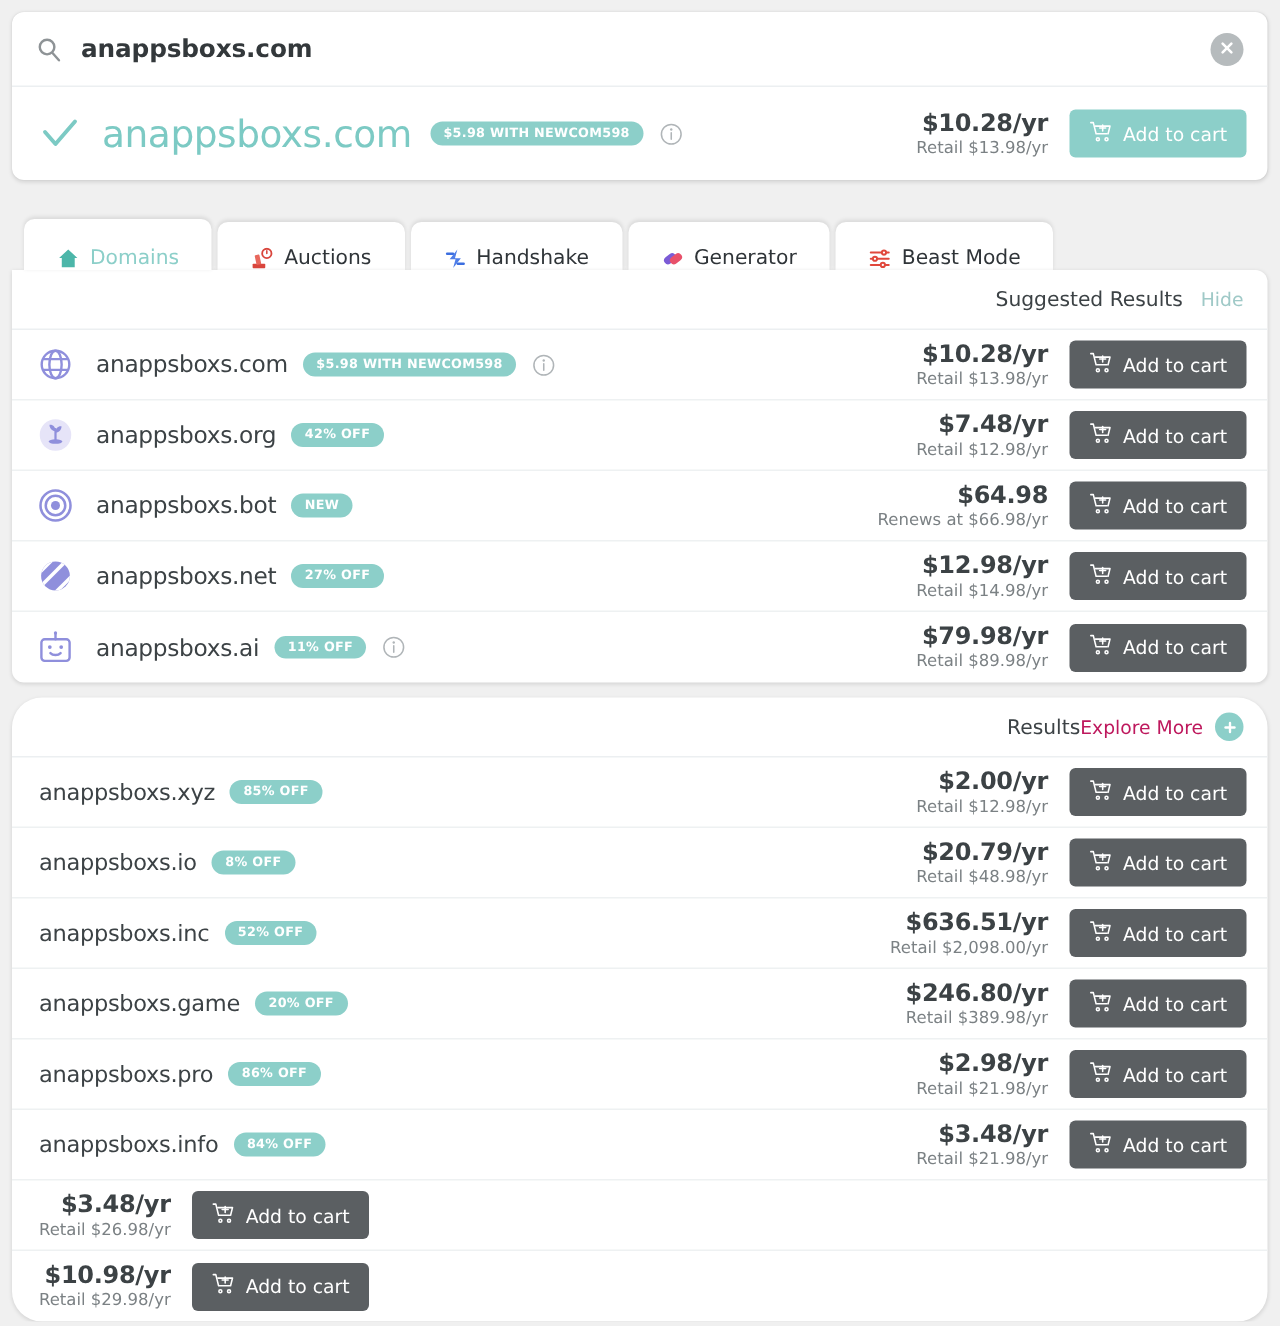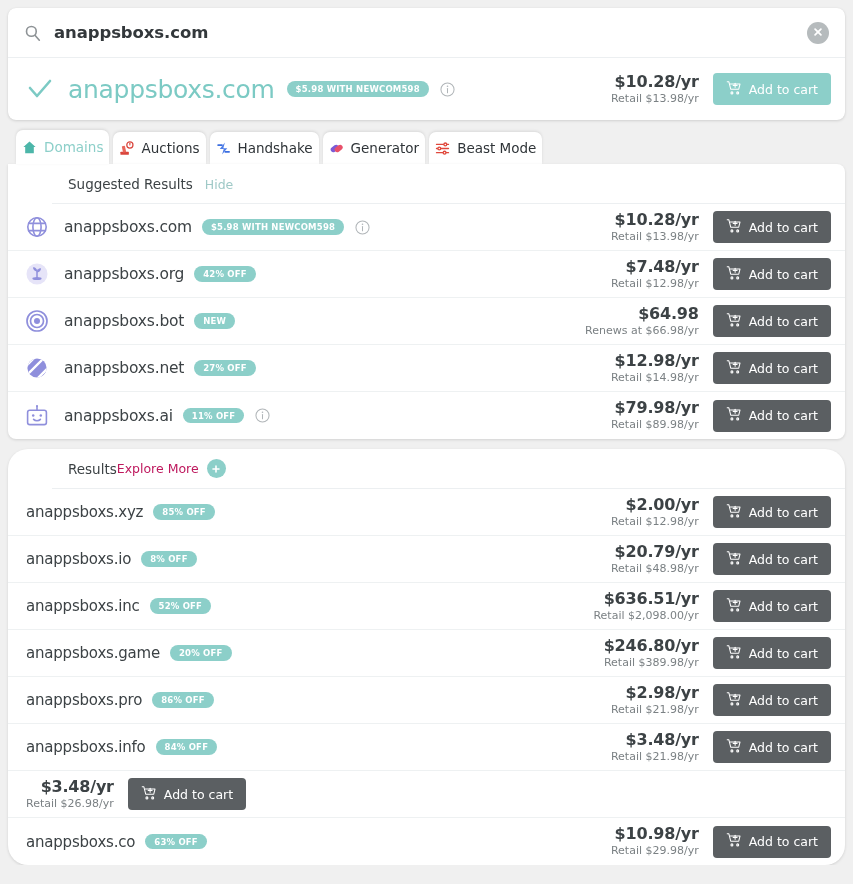--- a/index.html
+++ b/index.html
@@ -149,55 +149,55 @@
   
   .tabs {
     display: flex;
     align-items: flex-end;
     gap: 4px;
     padding-left: 8px;
     margin-top: 10px;
   }
   .tab {
     display: flex;
-    align-items: center;
+    align-items: flex-end;
     gap: 7px;
     height: 32px;
-    padding: 0 6px;
+    padding: 0 22px;
     background: #ffffff;
     border-radius: 7px 7px 0 0;
     box-shadow: 0 -1px 3px rgba(0,0,0,0.10);
     font-size: 13.5px;
     color: #2f3438;
     cursor: pointer;
     position: relative;
     white-space: nowrap;
+    margin-top: 16px;
   }
   .tab.active { color: #8ccfc9; height: 34px; z-index: 3; }
   .tab-icon { width: 15px; height: 15px; flex: 0 0 15px; display: block; }
 
   
   .panel {
     background: #ffffff;
     border-radius: 0 8px 8px 8px;
     box-shadow: 0 1px 3px rgba(0,0,0,0.13);
     overflow: hidden;
     position: relative;
     z-index: 1;
   }
   .panel.rounded-all { border-radius: 20px; margin-top: 10px; }
 
   .section-head {
     display: flex;
     align-items: center;
-    justify-content: flex-start;
+    justify-content: flex-end;
     height: 40px;
     padding: 0 16px;
     border-bottom: 1px solid #eceff1;
-    margin-left: 44px;
   }
   .section-title {
     font-size: 13.5px;
     color: #3c4245;
   }
   .hide-link {
     font-size: 12.5px;
     color: #9fc9c7;
     margin-left: 12px;
     cursor: pointer;
@@ -730,24 +730,20 @@
               <line x1="8.9" y1="6.7" x2="13.9" y2="6.7"></line>
           <circle cx="7.4" cy="16.1" r="1.25"></circle>
               <circle cx="14.6" cy="16.1" r="1.25"></circle>
         </svg>
       </span>
       <span>Add to cart</span>
     </button>
   </div>
 
   <div class="result-row">
-    <div class="result-left">
-      <span class="domain-name">anappsboxs.co</span>
-      <span class="badge row-badge">63% OFF</span>
-    </div>
     <div class="price-block">
       <div class="price-main">$10.98/yr</div>
       <div class="price-sub">Retail $29.98/yr</div>
     </div>
     <button class="cart-btn">
       <span>
         <svg viewBox="0 0 20 20" fill="none" stroke="currentColor" stroke-width="1.3" stroke-linecap="round" stroke-linejoin="round">
           <path d="M1.5 2.2h2.1l2.3 9.3h9.2"></path>
               <path d="M5.3 5.1h12.2l-1.6 6.4"></path>
           <line x1="11.4" y1="4.2" x2="11.4" y2="9.2"></line>

